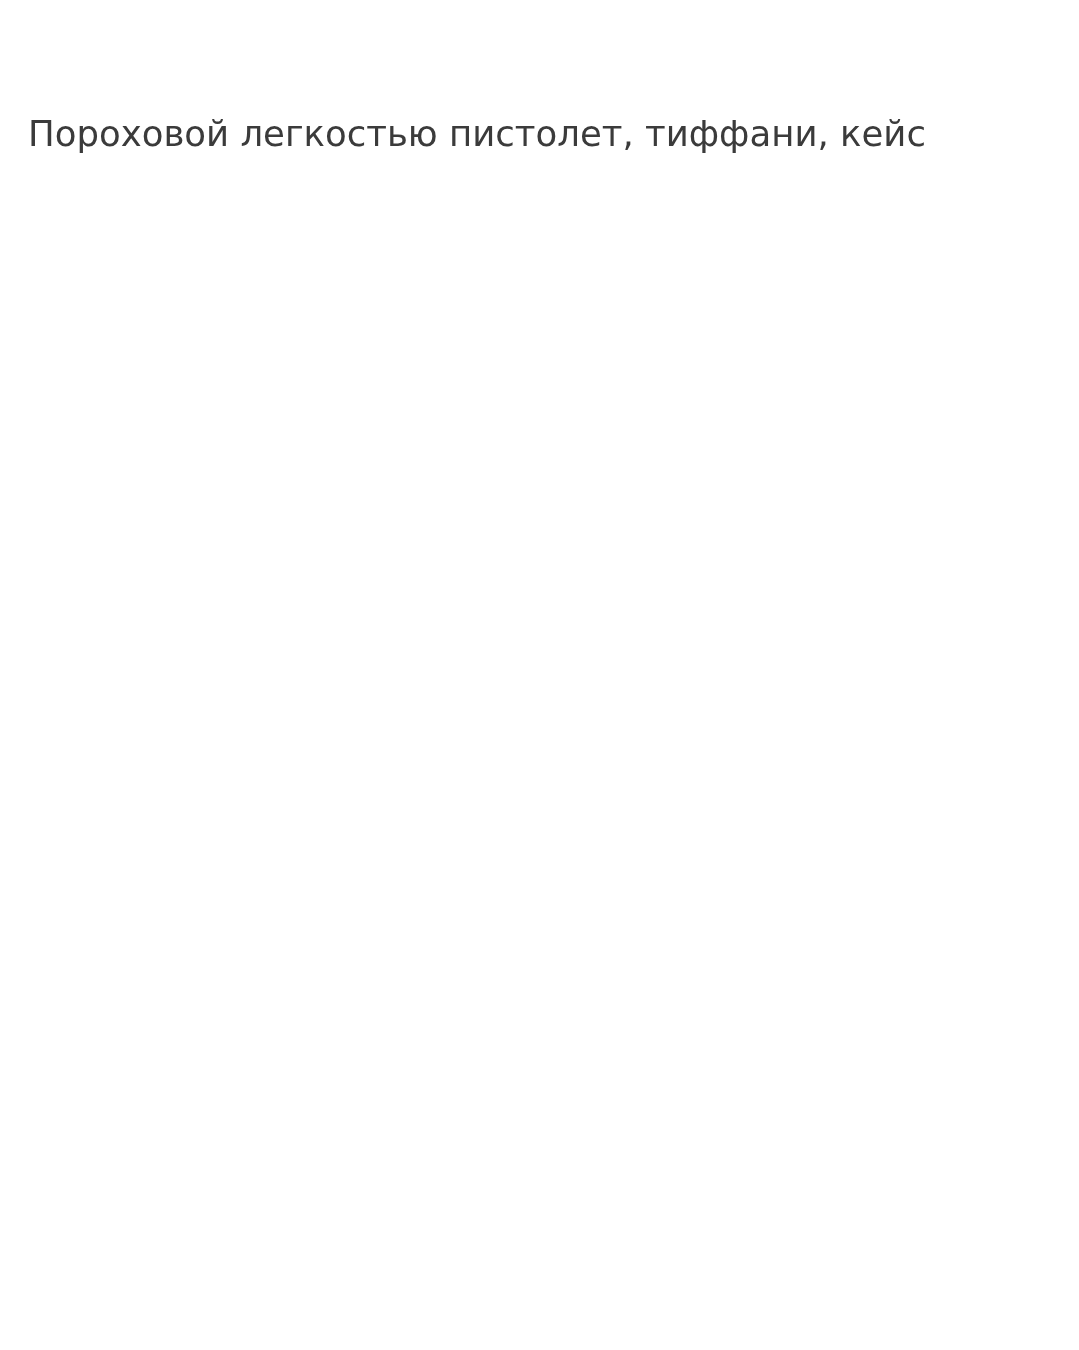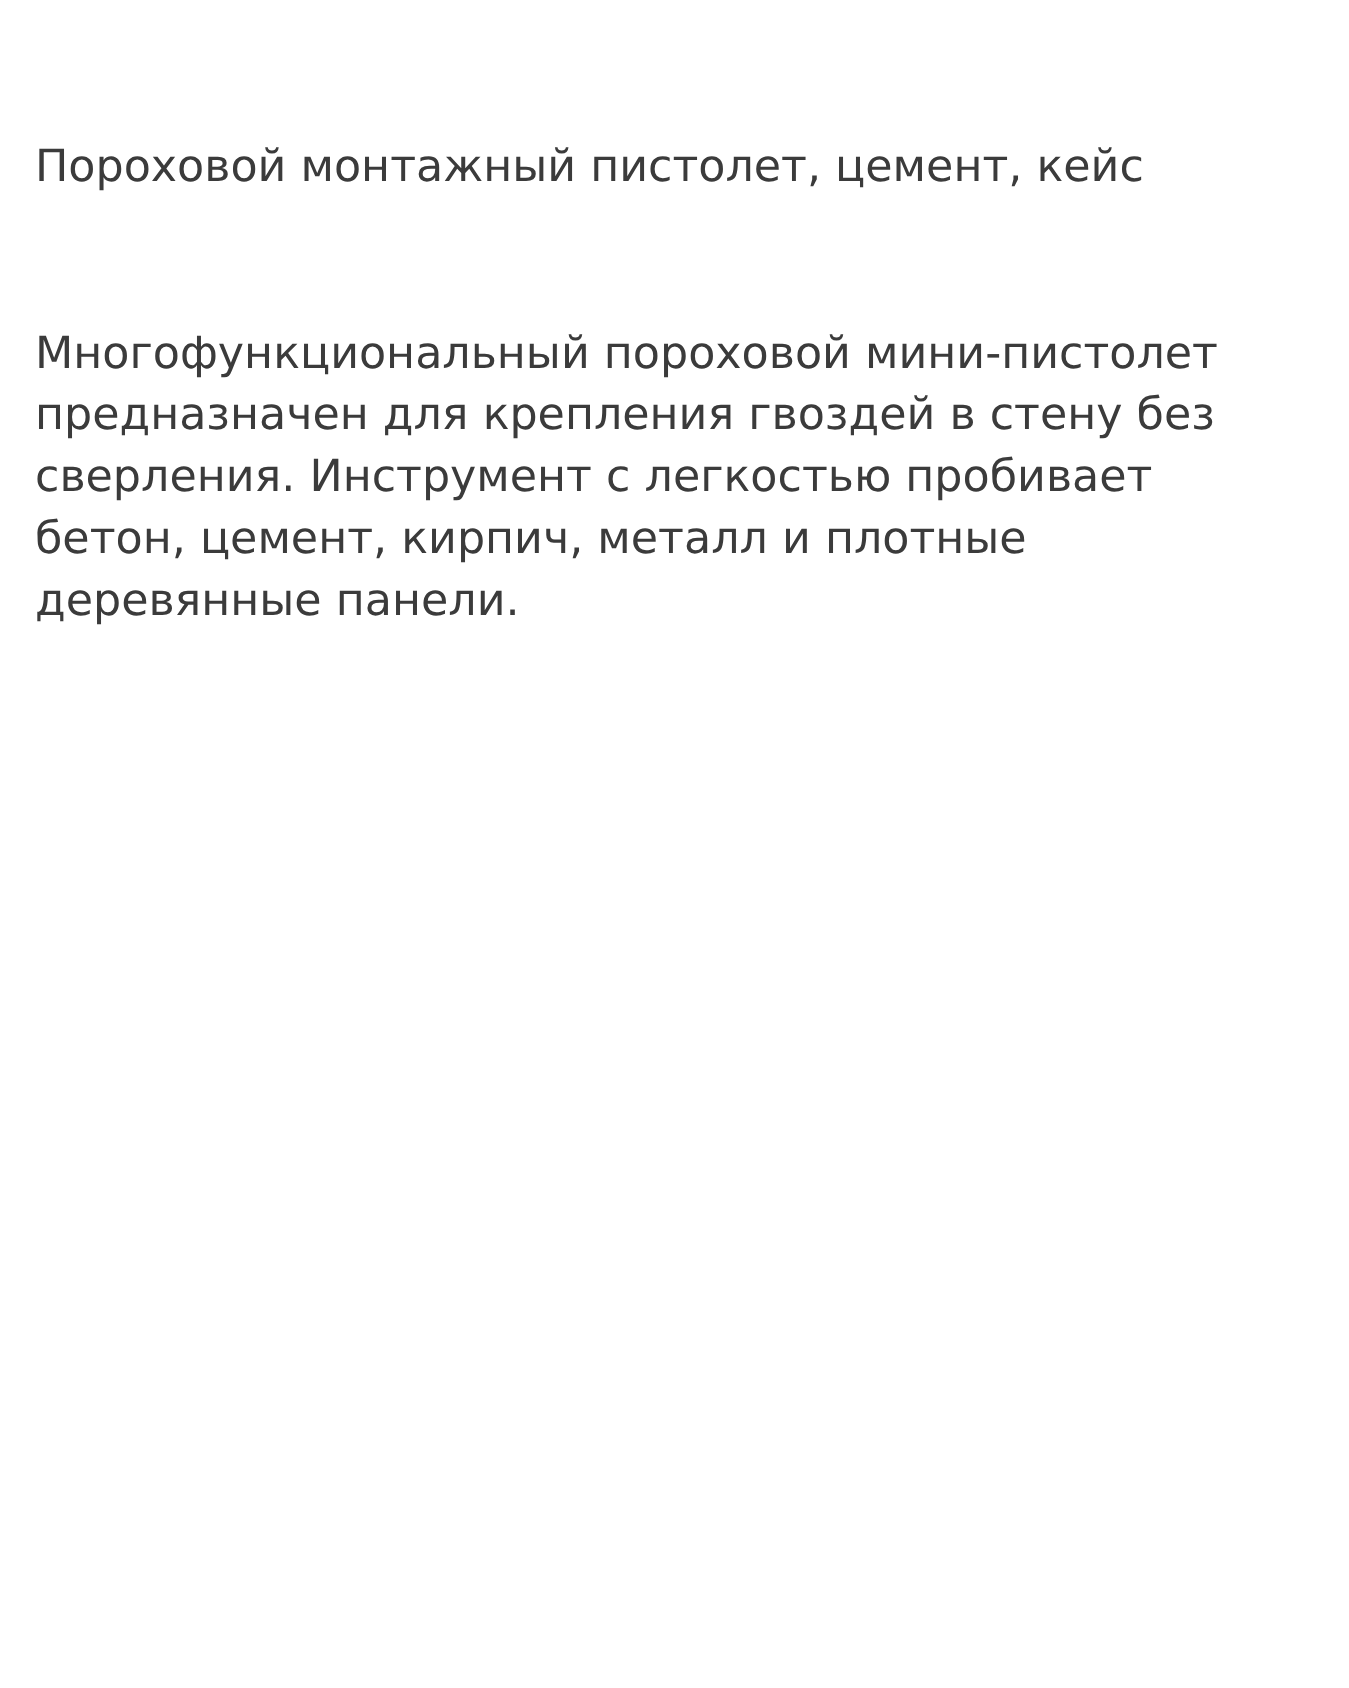--- a/index.html
+++ b/index.html
@@ -31,22 +31,21 @@
   }
   .line {
     display: block;
   }
 </style>
 </head>
 <body style="background: rgb(255, 255, 255);">
 
 <div class="page">
   <div class="description" style="color: rgb(59, 59, 59);">
-    <span class="line">Пороховой монтажный пистолет, цемент, кейс</span>
-    <span class="line">Многофункциональный пороховой мини-пистолет предназначен для крепления гвоздей в стену без сверления. Инструмент с легкостью пробивает бетон, цемент, кирпич, металл и плотные деревянные панели.</span>
+    <span class="line">Пороховой легкостью пистолет, тиффани, кейс</span>
     
     
     
     
     
     
     
     
     
     

